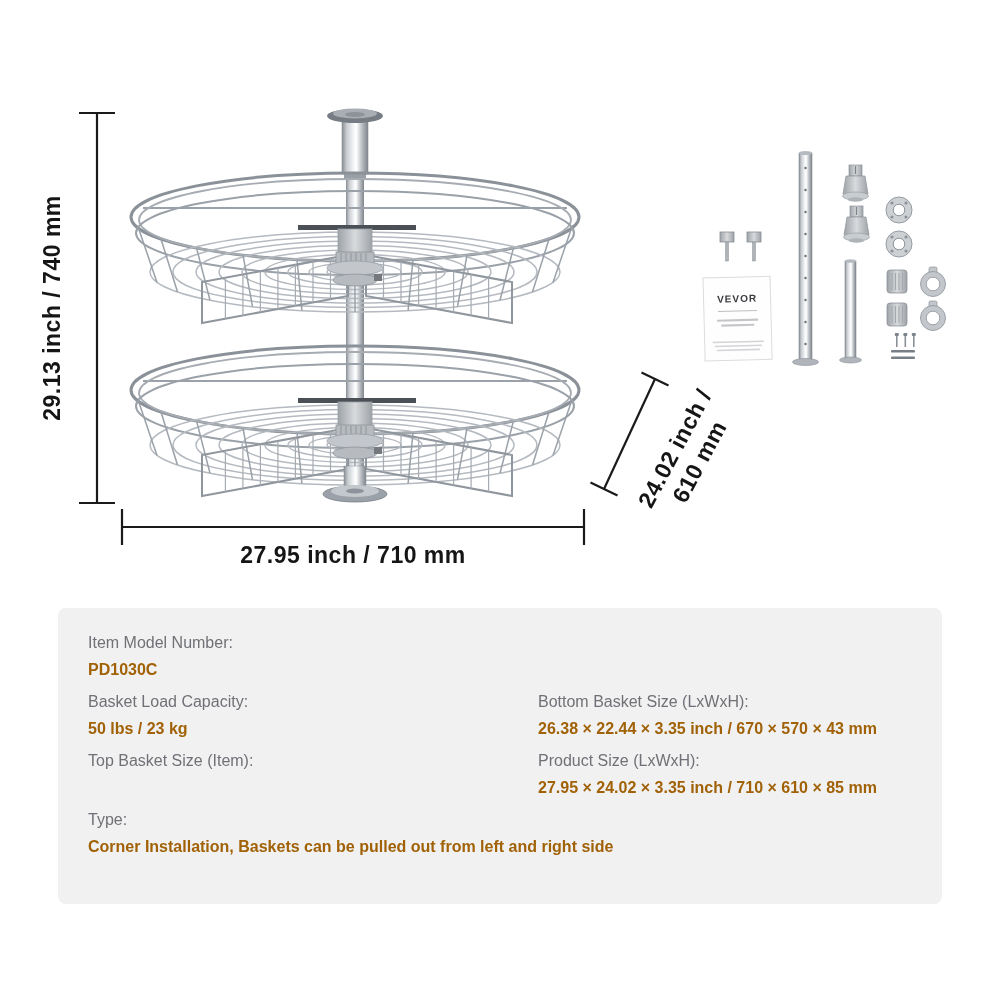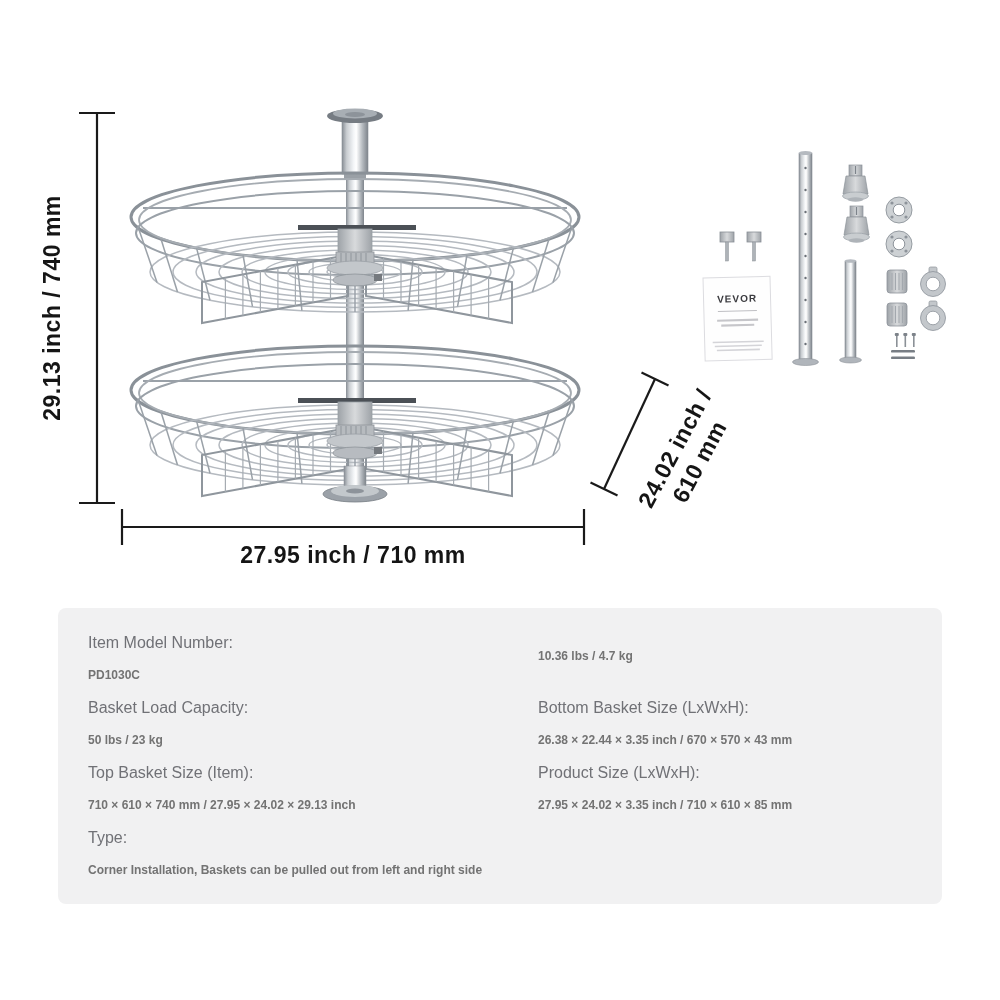--- a/index.html
+++ b/index.html
@@ -8,21 +8,21 @@
   svg{position:absolute;left:0;top:0;}
   svg text{font-family:"Liberation Sans",sans-serif;}
   .dim-text{font-size:23px;font-weight:bold;fill:#151515;letter-spacing:.5px;}
   .spec-panel{position:absolute;left:58px;top:608px;width:884px;height:296px;
               background:#f1f1f2;border-radius:8px;}
   .spec-grid{position:absolute;left:30px;top:25px;right:18px;display:grid;
              grid-template-columns:450px 1fr;}
   .spec-item{margin-bottom:13px;}
   .spec-item.full{grid-column:1 / span 2;}
   .spec-label{color:#707176;font-size:16px;line-height:19px;}
-  .spec-value{color:#737373;font-size:12px;font-weight:bold;line-height:19px;margin-top:14px;}
+  .spec-value{color:#a16207;font-size:16px;font-weight:bold;line-height:19px;margin-top:8px;}
 </style>
 </head>
 <body>
 
 <div class="canvas">
 
 <svg width="1000" height="600" viewBox="0 0 1000 600">
   <defs>
     <linearGradient id="chrome" x1="0" y1="0" x2="1" y2="0">
       <stop offset="0" stop-color="#878d94"></stop>
@@ -277,33 +277,31 @@
   </g>
 </svg>
 
 <div class="spec-panel">
   <div class="spec-grid">
     <div class="spec-item">
       <div class="spec-label">Item Model Number:</div>
       <div class="spec-value">PD1030C</div>
     </div>
     <div class="spec-item">
-      <div class="spec-value">10.36 lbs / 4.7 kg</div>
     </div>
     <div class="spec-item">
       <div class="spec-label">Basket Load Capacity:</div>
       <div class="spec-value">50 lbs / 23 kg</div>
     </div>
     <div class="spec-item">
       <div class="spec-label">Bottom Basket Size (LxWxH):</div>
       <div class="spec-value">26.38 × 22.44 × 3.35 inch / 670 × 570 × 43 mm</div>
     </div>
     <div class="spec-item">
       <div class="spec-label">Top Basket Size (Item):</div>
-      <div class="spec-value">710 × 610 × 740 mm / 27.95 × 24.02 × 29.13 inch</div>
     </div>
     <div class="spec-item">
       <div class="spec-label">Product Size (LxWxH):</div>
       <div class="spec-value">27.95 × 24.02 × 3.35 inch / 710 × 610 × 85 mm</div>
     </div>
     <div class="spec-item full">
       <div class="spec-label">Type:</div>
       <div class="spec-value">Corner Installation, Baskets can be pulled out from left and right side</div>
     </div>
   </div>

